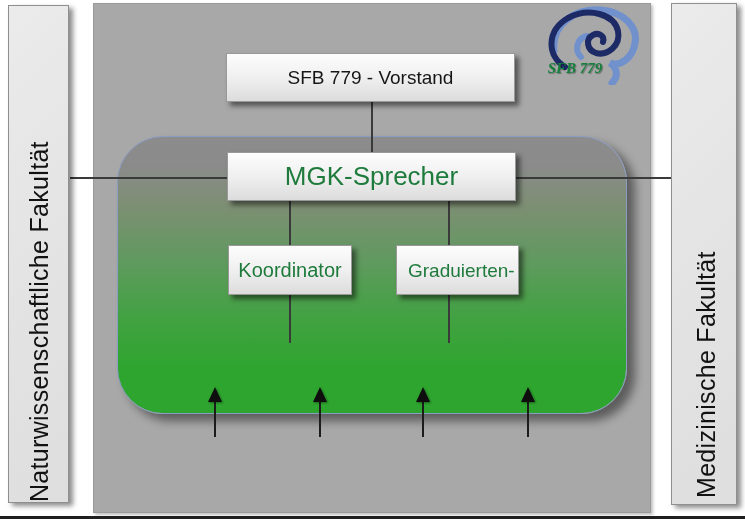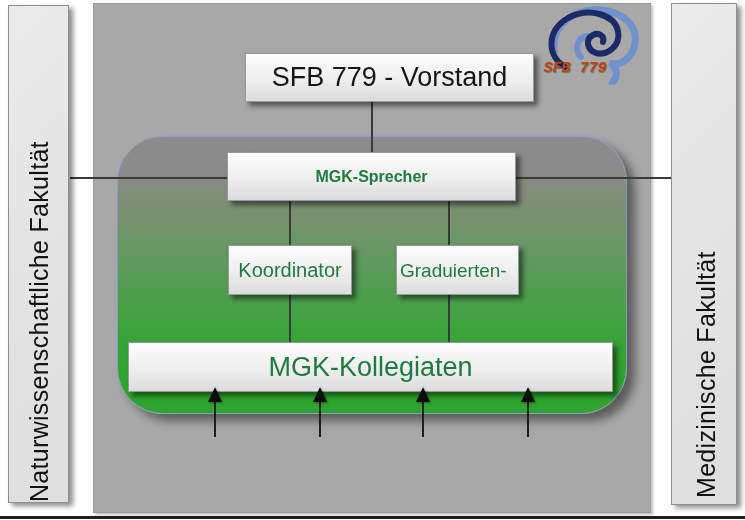--- a/index.html
+++ b/index.html
@@ -44,48 +44,48 @@
   #vline-top  { left: 371px; top: 101px; width: 1.5px; height: 52px; }
   #vline-koord{ left: 289px; top: 200px; width: 1.5px; height: 143px; }
   #vline-grad { left: 448px; top: 200px; width: 1.5px; height: 143px; }
   
   .node {
     position: absolute; display: flex; align-items: center; justify-content: center;
     background: linear-gradient(180deg, #fdfdfd 0%, #eeeeee 55%, #dcdcdc 100%);
     border: 1px solid #999999; box-shadow: 4px 4px 5px rgba(0,0,0,0.5);
     color: #161616; box-sizing: border-box;
   }
-  #node-vorstand     { left: 245px; top: 53px;  width: 289px; height: 49px; font-size: 27px; justify-content: center; }
-  #node-sprecher     { left: 227px; top: 152px; width: 289px; height: 49px; font-size: 16px; font-weight: bold; }
+  #node-vorstand     { left: 226px; top: 53px;  width: 289px; height: 49px; font-size: 19px; justify-content: center; }
+  #node-sprecher     { left: 227px; top: 152px; width: 289px; height: 49px; font-size: 26px; }
   #node-koordinator  { left: 228px; top: 245px; width: 124px; height: 50px; font-size: 20px; }
   #node-graduierten  {
     left: 396px; top: 245px; width: 123px; height: 50px; font-size: 19px;
     flex-direction: column; align-items: flex-start; justify-content: center;
-    padding-left: 3px; line-height: 23px;
+    padding-left: 11px; line-height: 23px;
   }
   #node-kollegiaten  { left: 128px; top: 342px; width: 485px; height: 50px; font-size: 27px; }
   #node-teilprojekte { left: 129px; top: 437px; width: 483px; height: 48px; font-size: 27px; }
   .green-text { color: #1e7b3c; }
   
   .arrow-line {
     position: absolute; width: 1.5px; background: #1c1c1c;
     top: 401px; height: 36px;
   }
   .arrow-head {
     position: absolute; width: 0; height: 0; top: 387px;
     border-left: 7px solid transparent; border-right: 7px solid transparent;
     border-bottom: 15px solid #0e0e0e;
     filter: drop-shadow(1px 1px 1px rgba(0,0,0,0.4));
   }
   
   #logo-svg { position: absolute; left: 544px; top: 5px; width: 100px; height: 80px; }
   #logo-caption {
     position: absolute; left: 538px; top: 60px; width: 74px; text-align: center;
-    font-family: Liberation Mono, monospace; font-style: italic; font-weight: bold;
-    font-size: 15px; color: #c2410c; text-shadow: 1px 1px 1px rgba(0,0,0,0.35);
+    font-family: Liberation Serif, serif; font-style: italic; font-weight: bold;
+    font-size: 15px; color: #15803d; text-shadow: 1px 1px 1px rgba(0,0,0,0.35);
   }
   
   .bottom-rule { position: absolute; left: 0; top: 516px; width: 745px; height: 3px; background: #1f1f1f; }
 </style>
 </head>
 <body>
 
 <div class="canvas">
 
   <div class="main-area"></div>
@@ -111,23 +111,20 @@
   </div>
   <div class="node green-text" id="node-sprecher">
     <span>MGK-Sprecher</span>
   </div>
   <div class="node green-text" id="node-koordinator">
     <span>Koordinator</span>
   </div>
   <div class="node green-text" id="node-graduierten">
     <span>Graduierten-</span>
   </div>
-  <div class="node green-text" id="node-kollegiaten">
-    <span>MGK-Kollegiaten</span>
-  </div>
 
   <div class="arrow-line" style="left:214px;"></div>
   <div class="arrow-head" style="left:208px;"></div>
   <div class="arrow-line" style="left:319px;"></div>
   <div class="arrow-head" style="left:313px;"></div>
   <div class="arrow-line" style="left:422px;"></div>
   <div class="arrow-head" style="left:416px;"></div>
   <div class="arrow-line" style="left:527px;"></div>
   <div class="arrow-head" style="left:521px;"></div>
 

